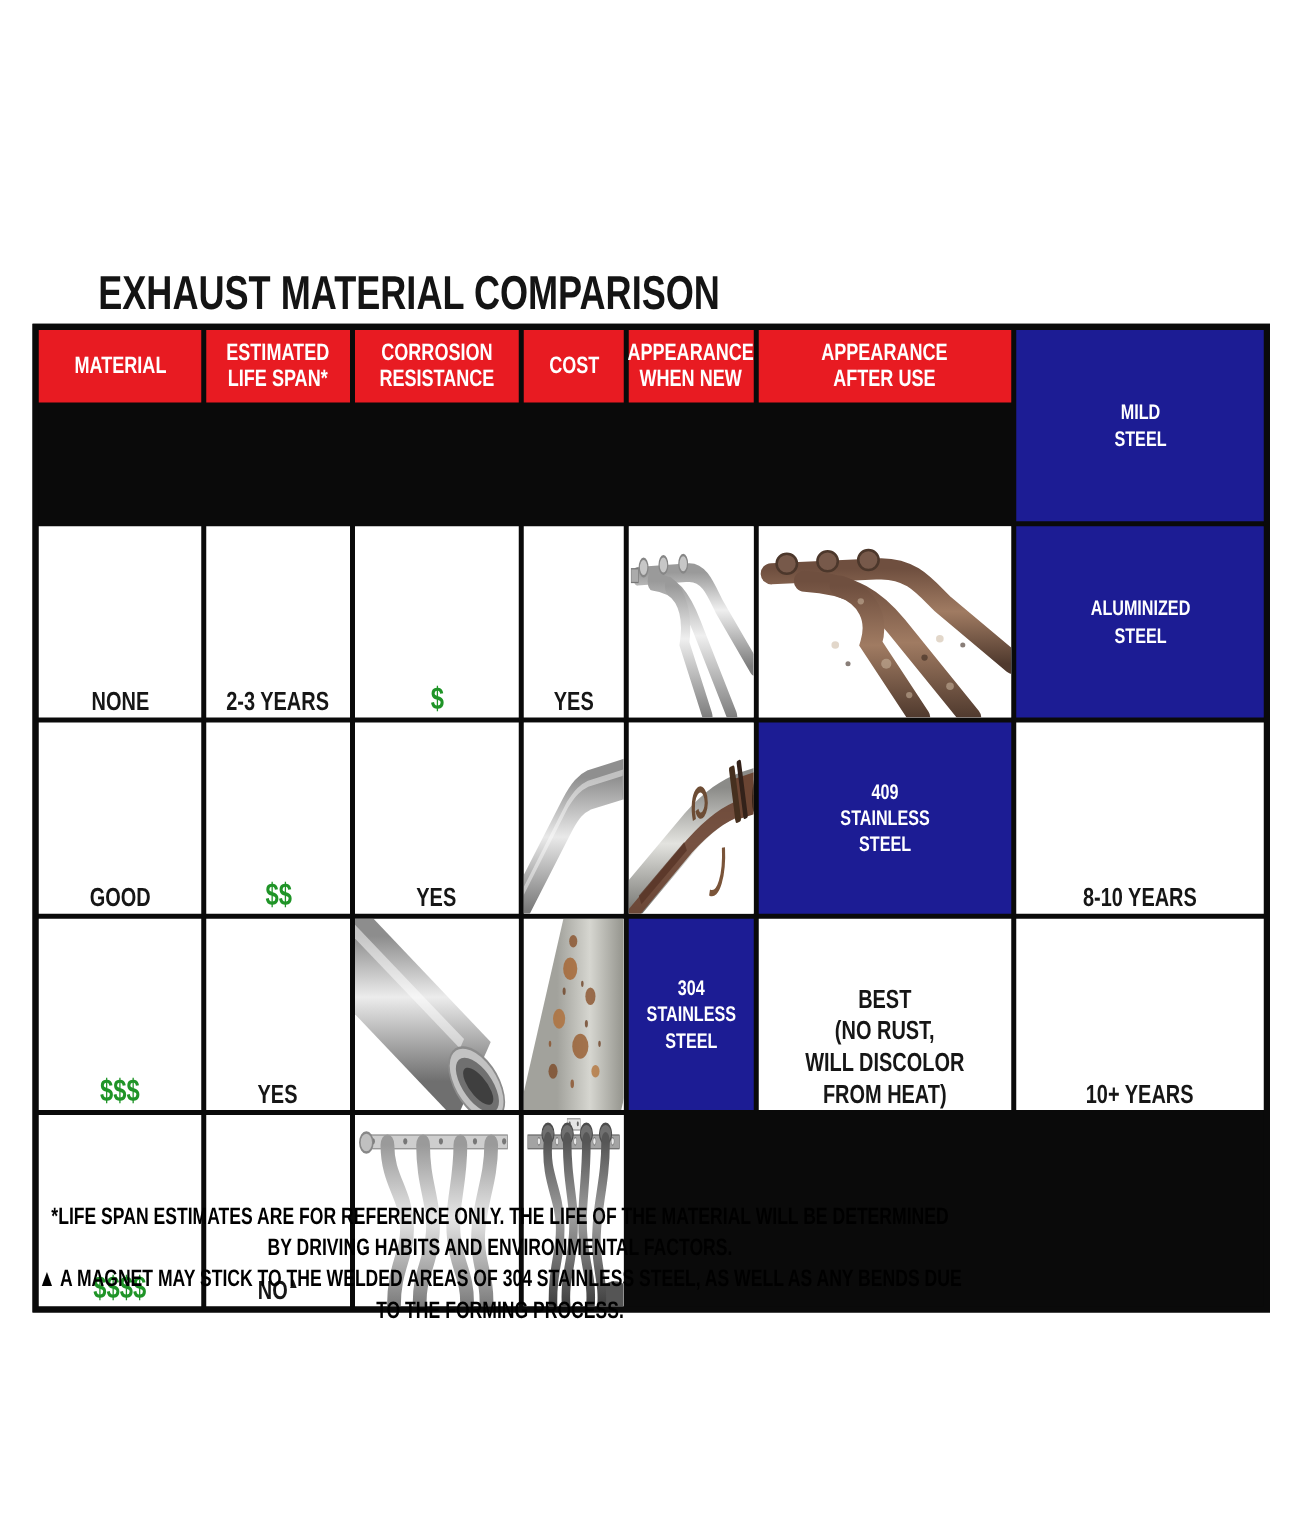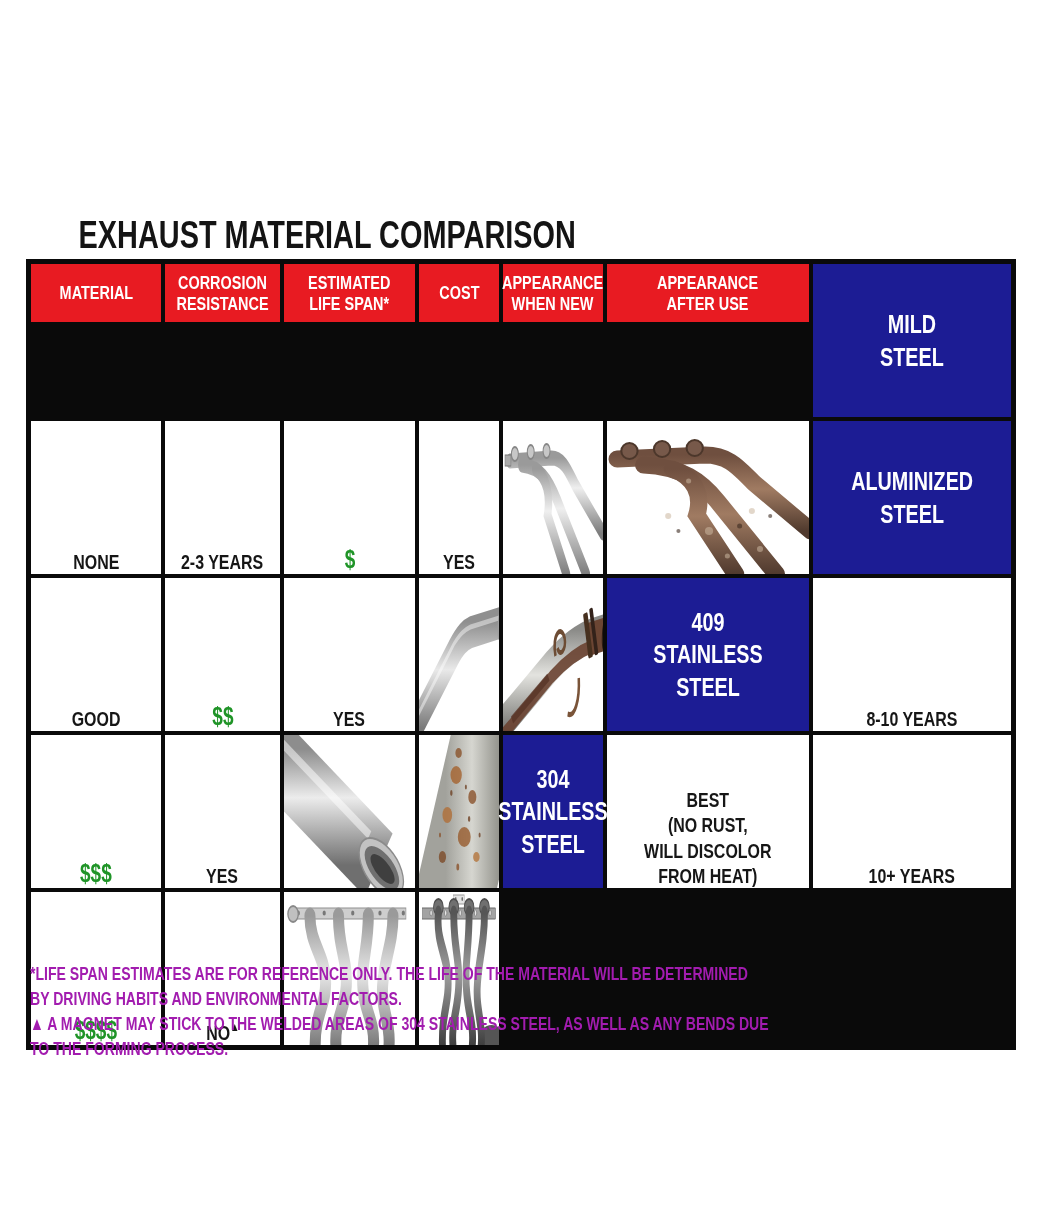--- a/index.html
+++ b/index.html
@@ -20,56 +20,56 @@
     gap:4px; background:#0a0a0a; border:5px solid #0a0a0a;
   }
   .hcell {
     background:#e81b22; color:#ffffff; height:58px;
     display:flex; align-items:center; justify-content:center;
     font-weight:bold; font-size:19px; line-height:1.12; text-align:center;
   }
   .mcell {
     background:#1c1c94; color:#ffffff; height:153px;
     display:flex; align-items:center; justify-content:center;
-    font-weight:bold; font-size:26px; line-height:1.25; text-align:center;
+    font-weight:bold; font-size:17px; line-height:1.25; text-align:center;
   }
   .dcell {
     background:#ffffff; color:#161616; height:153px;
     display:flex; align-items:flex-end; justify-content:center;
     font-weight:bold; font-size:21px; line-height:1.2; text-align:center;
   }
   .cost-text { color:#1f9427; font-size:25px; }
   .sup-mark { font-size:12px; vertical-align:9px; }
   .photo { background:#ffffff; height:153px; overflow:hidden; }
   .photo svg { display:block; width:100%; height:100%; }
 
-  .footnotes { position:absolute; left:30px; top:961px; width:1000px; font-weight:bold; font-size:19px; color:#a21caf; }
+  .footnotes { position:absolute; left:30px; top:961px; width:1000px; font-weight:bold; font-size:19px; color:#000000;text-align:center; }
   .footnote-line { line-height:25px; }
 </style>
 </head>
 <body>
 
 <div class="sheet">
 
   <div class="title-wrap">
     <span class="cnd title-text">EXHAUST MATERIAL COMPARISON</span>
   </div>
 
   <div class="grid">
 
     <div class="hcell">
         <span class="cnd">MATERIAL</span>
       </div>
     <div class="hcell">
+        <span class="cnd">ESTIMATED
+LIFE SPAN*</span>
+      </div>
+    <div class="hcell">
         <span class="cnd">CORROSION
 RESISTANCE</span>
-      </div>
-    <div class="hcell">
-        <span class="cnd">ESTIMATED
-LIFE SPAN*</span>
       </div>
     <div class="hcell">
         <span class="cnd">COST</span>
       </div>
     <div class="hcell">
         <span class="cnd">APPEARANCE
 WHEN NEW</span>
       </div>
     <div class="hcell">
         <span class="cnd">APPEARANCE

